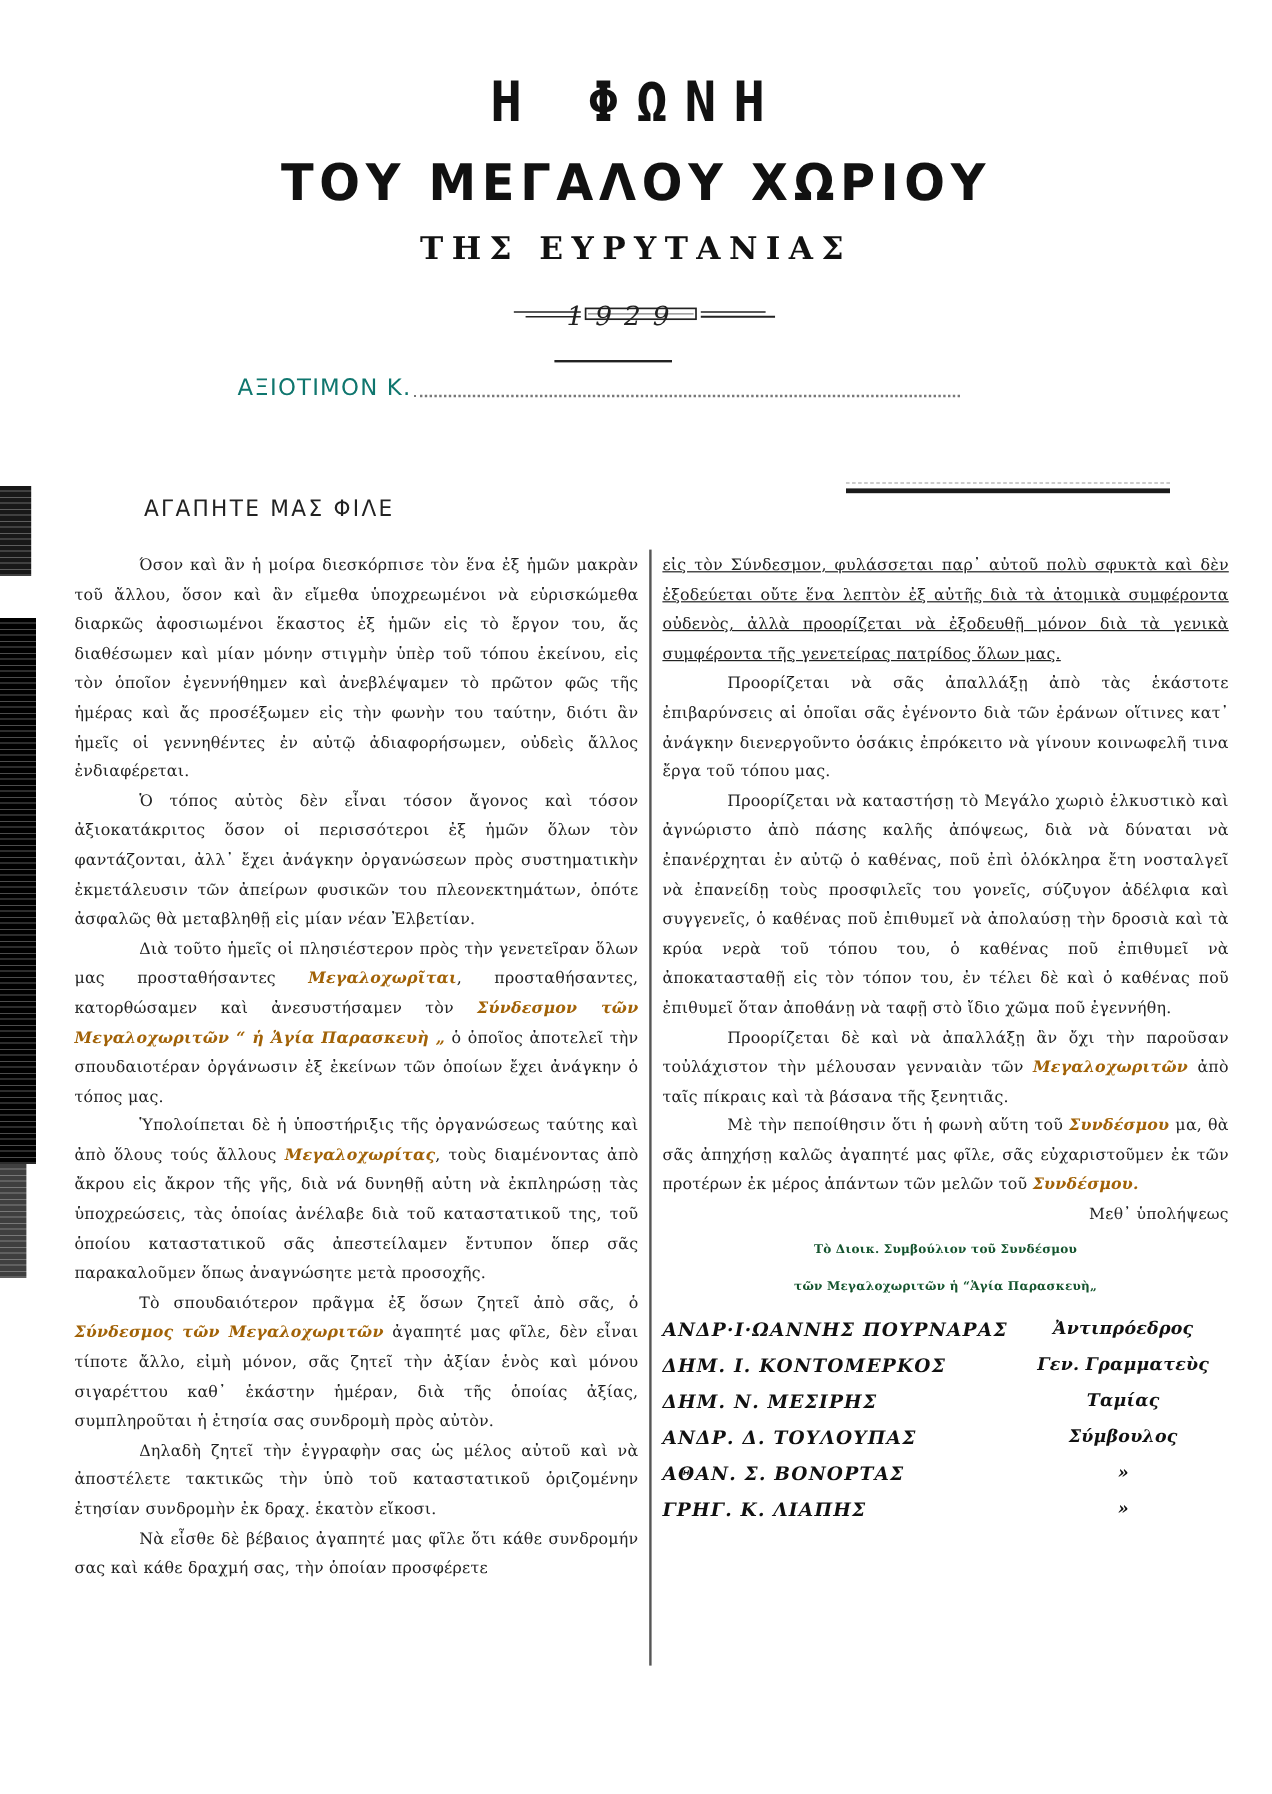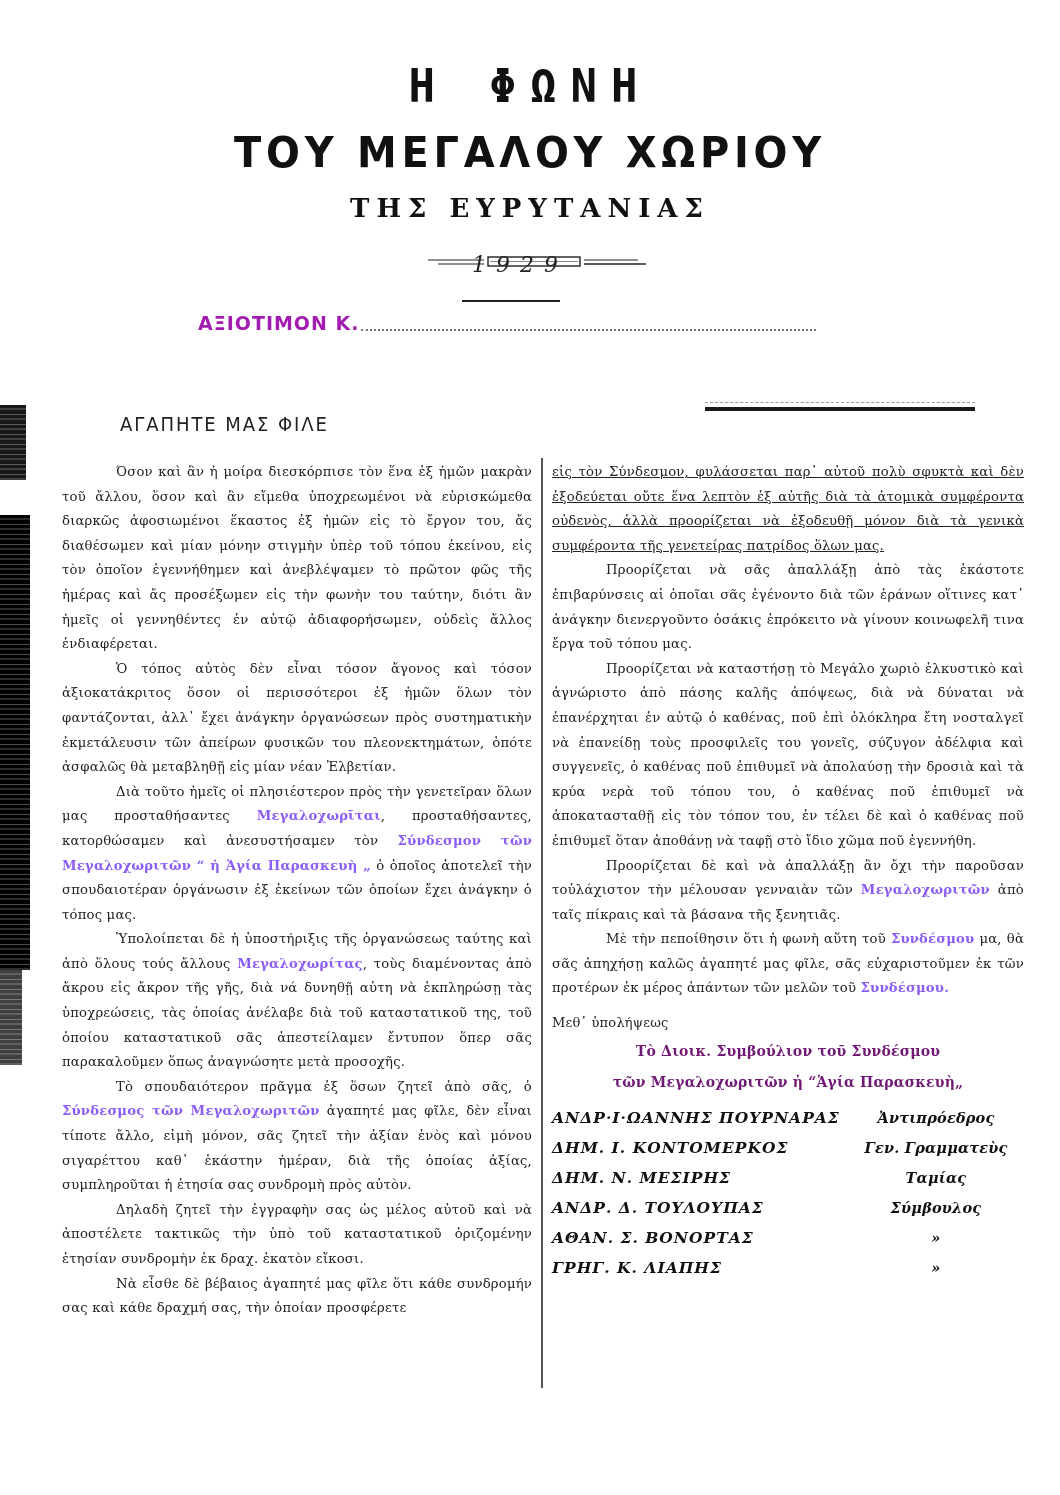--- a/index.html
+++ b/index.html
@@ -36,50 +36,50 @@
   .ornament { position: absolute; left: 428px; top: 255px; width: 218px; height: 14px; }
   .year {
     position: absolute; left: 440px; top: 252px; width: 160px; text-align: center;
     font-family: "DejaVu Serif", serif; font-style: italic; font-size: 22px;
     letter-spacing: 10px; color: #222;
   }
   .year-underline { position: absolute; left: 462px; top: 300px; width: 98px; height: 2px; background: #222; }
 
   .address-line { position: absolute; left: 198px; top: 312px; display: flex; align-items: flex-end; }
   .address-label {
-    font-family: "DejaVu Sans", sans-serif; font-weight: bold; font-size: 19px;
-    letter-spacing: 1px; color: #a21caf;
+    font-family: "DejaVu Sans", sans-serif; font-weight: normal; font-size: 19px;
+    letter-spacing: 1px; color: #0f766e;
   }
   .address-dots { width: 455px; height: 14px; border-bottom: 2px dotted #777; margin-left: 2px; margin-bottom: 3px; }
 
   .greeting {
     position: absolute; left: 120px; top: 413px;
     font-family: "DejaVu Sans", sans-serif; font-size: 19px; letter-spacing: 2px;
     color: #222; transform: scaleX(0.95); transform-origin: left;
   }
   .rule-top-right { position: absolute; left: 705px; top: 402px; width: 270px; }
   .rule-top-right .thin { height: 1px; border-top: 1px dashed #999; margin-bottom: 4px; }
   .rule-top-right .thick { height: 4px; background: #1a1a1a; }
 
   .col {
     position: absolute; top: 460px; font-size: 13.2px; line-height: 24.6px;
     text-align: justify; color: #222; letter-spacing: 0.2px;
   }
   .col.left { left: 62px; width: 470px; }
   .col.right { left: 552px; width: 472px; }
   .col p { text-indent: 54px; }
   .col p.no-indent { text-indent: 0; text-decoration: underline; }
-  .col b, .col .em { font-weight: bold; color: #8b5cf6; }
+  .col b, .col .em { font-weight: bold; font-style: italic; color: #a16207; }
 
   .col-divider { position: absolute; left: 541px; top: 458px; width: 1.5px; height: 930px; background: #555; }
 
-  .sign-off { text-align: left; text-indent: 0 !important; margin-top: 10px; font-size: 13px; }
+  .sign-off { text-align: right; text-indent: 0 !important; font-size: 13px; }
   .board {
     text-align: center; font-family: "DejaVu Serif", serif; font-weight: bold;
-    font-size: 14px; line-height: 31px; color: #701a75;
+    font-size: 10px; line-height: 31px; color: #14532d;
   }
   .board-list { margin-top: 6px; }
   .member { display: flex; height: 30px; align-items: center; }
   .member-name {
     width: 290px; font-family: "DejaVu Serif", serif; font-style: italic; font-weight: bold;
     font-size: 15.5px; letter-spacing: 1px; color: #111; white-space: nowrap;
   }
   .member-role {
     flex: 1; text-align: center; font-family: "DejaVu Serif", serif; font-style: italic;
     font-weight: bold; font-size: 14.5px; color: #111; padding-left: 6px;

